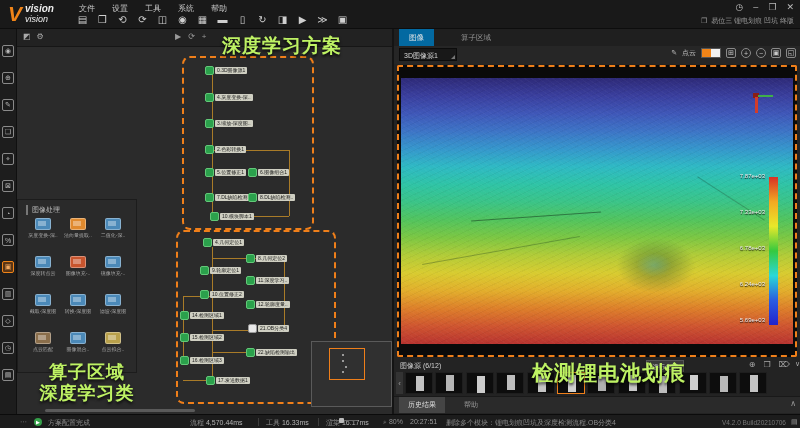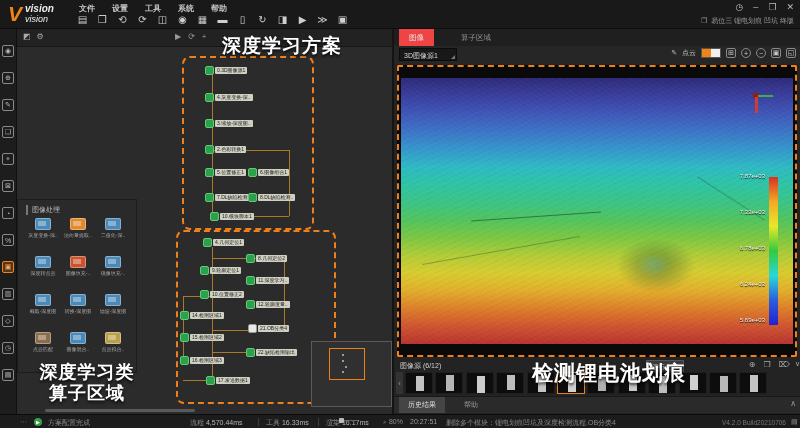--- a/index.html
+++ b/index.html
@@ -7,21 +7,21 @@
          font-family:"Liberation Sans","DejaVu Sans",sans-serif;color:#ccc;}
   .abs{position:absolute;}
   
   #titlebar{position:absolute;left:0;top:0;width:800px;height:28px;background:#191919;border-bottom:1px solid #0d0d0d;}
   #logo{position:absolute;left:8px;top:2px;display:flex;align-items:center;gap:3px;}
   #logo .v{color:#f08418;font-size:21px;font-weight:bold;font-style:italic;line-height:24px;}
   #logo .lines{display:flex;flex-direction:column;color:#eee;font-style:italic;line-height:10px;}
   #logo .l1{font-size:10px;font-weight:bold;}
   #logo .l2{font-size:9px;}
   #menus{position:absolute;left:76px;top:2px;display:flex;gap:11px;font-size:8px;color:#c8c8c8;}
-  #menus .menu{padding:1px 3px;cursor:default;font-weight:bold;}
+  #menus .menu{padding:1px 3px;cursor:default;}
   #winctl{position:absolute;right:6px;top:2px;display:flex;gap:10px;font-size:9px;color:#bbb;}
   #toolbar-icons{position:absolute;left:76px;top:13px;display:flex;gap:7px;}
   .tbi{width:13px;height:13px;display:inline-flex;align-items:center;justify-content:center;
        font-size:10px;color:#cfcfcf;}
   #project{position:absolute;right:6px;top:16px;display:flex;gap:4px;align-items:center;font-size:7px;color:#9a9a9a;}
   
   #strip{position:absolute;left:0;top:29px;width:16px;height:385px;background:#1d1d1d;border-right:1px solid #101010;}
   .strip-icon{position:absolute;left:2px;width:12px;height:12px;border:1px solid #8a8a8a;border-radius:2px;
       box-sizing:border-box;display:flex;align-items:center;justify-content:center;font-size:7px;color:#b8b8b8;}
   .strip-icon.active{border-color:#f08418;background:#5a3514;color:#f0a860;}
@@ -31,37 +31,37 @@
   #flowtab-icons{position:absolute;left:6px;top:3px;display:flex;gap:6px;font-size:8px;color:#aaa;}
   #flowtab{position:absolute;left:40px;top:0;height:17px;padding:0 8px;background:#323232;color:#ddd;
       font-size:7.5px;line-height:17px;}
   #flowtab-actions{position:absolute;left:158px;top:3px;display:flex;gap:7px;font-size:8px;color:#9a9a9a;}
   .dashed{position:absolute;border:2px dashed #ef7f1a;border-radius:8px;}
   .edge{position:absolute;background:#a97b28;}
   .node{position:absolute;display:flex;align-items:center;gap:1px;height:9px;}
   .node .ni{width:9px;height:9px;background:#2ba14c;border:1px solid #63c878;border-radius:2px;box-sizing:border-box;flex:none;}
   .node .nl{font-size:5px;line-height:7px;background:#cfcfc2;color:#1d1d1d;padding:0 2px;border-radius:1px;white-space:nowrap;}
   .node.white .ni{background:#e9e9e9;border-color:#9a9a9a;}
-  .annot{position:absolute;color:#ffffff;font-weight:bold;text-shadow:0 2px 3px rgba(0,0,0,.85);letter-spacing:1px;}
+  .annot{position:absolute;color:#bef264;font-weight:bold;text-shadow:0 2px 3px rgba(0,0,0,.85);letter-spacing:1px;}
   
   #oppanel{position:absolute;left:0;top:170px;width:118px;height:172px;background:#2a2a2a;border:1px solid #1c1c1c;}
   #optitle{position:absolute;left:8px;top:5px;font-size:7px;color:#bbb;border-left:2px solid #777;padding-left:4px;}
   .op-item{position:absolute;width:34px;text-align:center;}
   .op-icon{width:16px;height:12px;margin:0 auto;border-radius:2px;border:1px solid rgba(255,255,255,.35);box-sizing:border-box;position:relative;}
   .op-icon:after{content:"";position:absolute;left:2px;top:2px;width:8px;height:5px;background:rgba(255,255,255,.35);}
   .op-label{font-size:5px;color:#a8a8a8;white-space:nowrap;overflow:hidden;margin-top:2px;}
   #minimap{position:absolute;left:294px;top:312px;width:79px;height:64px;background:#303030;border:1px solid #5a5a5a;}
   #minimap .vp{position:absolute;left:17px;top:6px;width:34px;height:30px;border:1px solid #ef7f1a;}
   #minimap .dot{position:absolute;width:2px;height:2px;background:#9a9a9a;}
   #hscroll{position:absolute;left:28px;top:380px;width:150px;height:3px;background:#5a5a5a;border-radius:2px;}
   
   #rpanel{position:absolute;left:392px;top:29px;width:408px;height:385px;background:#232323;border-left:2px solid #141414;}
   #rtabs{position:absolute;left:0;top:0;width:408px;height:17px;background:#1f1f1f;}
   .rtab{position:absolute;top:0;height:17px;line-height:17px;padding:0 10px;font-size:7.5px;color:#9a9a9a;}
-  .rtab.active{background:#ef4444;color:#e8e8e8;}
+  .rtab.active{background:#0369a1;color:#e8e8e8;}
   #rtools{position:absolute;left:0;top:17px;width:408px;height:18px;background:#262626;}
   #srcsel{position:absolute;left:5px;top:2px;width:58px;height:13px;background:#181818;border:1px solid #0c0c0c;
       color:#d8d8d8;font-size:7px;line-height:13px;padding-left:4px;box-sizing:border-box;}
   #srcsel .fold{position:absolute;right:1px;bottom:1px;width:0;height:0;border-left:4px solid transparent;border-bottom:4px solid #777;}
   #rtools-right{position:absolute;right:6px;top:2px;display:flex;align-items:center;gap:5px;font-size:7px;color:#bbb;}
   .rt-icon{width:10px;height:10px;display:inline-flex;align-items:center;justify-content:center;
       border:1px solid #8a8a8a;border-radius:2px;font-size:7px;color:#c8c8c8;box-sizing:border-box;}
   #pc-toggle{display:inline-flex;width:20px;height:10px;border:1px solid #555;box-sizing:border-box;}
   #pc-toggle .on{width:10px;height:100%;background:#f08418;}
   #pc-toggle .off{width:10px;height:100%;background:#f2f2f2;}
@@ -352,22 +352,22 @@
       <div class="vp"></div>
       <div class="dot" style="left:30px;top:12px;"></div>
       <div class="dot" style="left:30px;top:18px;"></div>
       <div class="dot" style="left:33px;top:24px;"></div>
       <div class="dot" style="left:30px;top:29px;"></div>
     </div>
     <div id="hscroll"></div>
 
     <div class="annot" style="left:205px;top:4px;font-size:19px;">深度学习方案</div>
     <div class="annot" style="left:0px;top:333px;width:140px;text-align:center;font-size:18px;line-height:21px;">
+      <div>算子区域</div>
       <div>深度学习类</div>
-      <div>算子区域</div>
     </div>
   </div>
 
   <div id="rpanel">
     <div id="rtabs">
         <div class="rtab active" style="left: 5px;">图像</div>
         <div class="rtab" style="left: 57px;">算子区域</div>
       </div>
 
     <div id="rtools">

